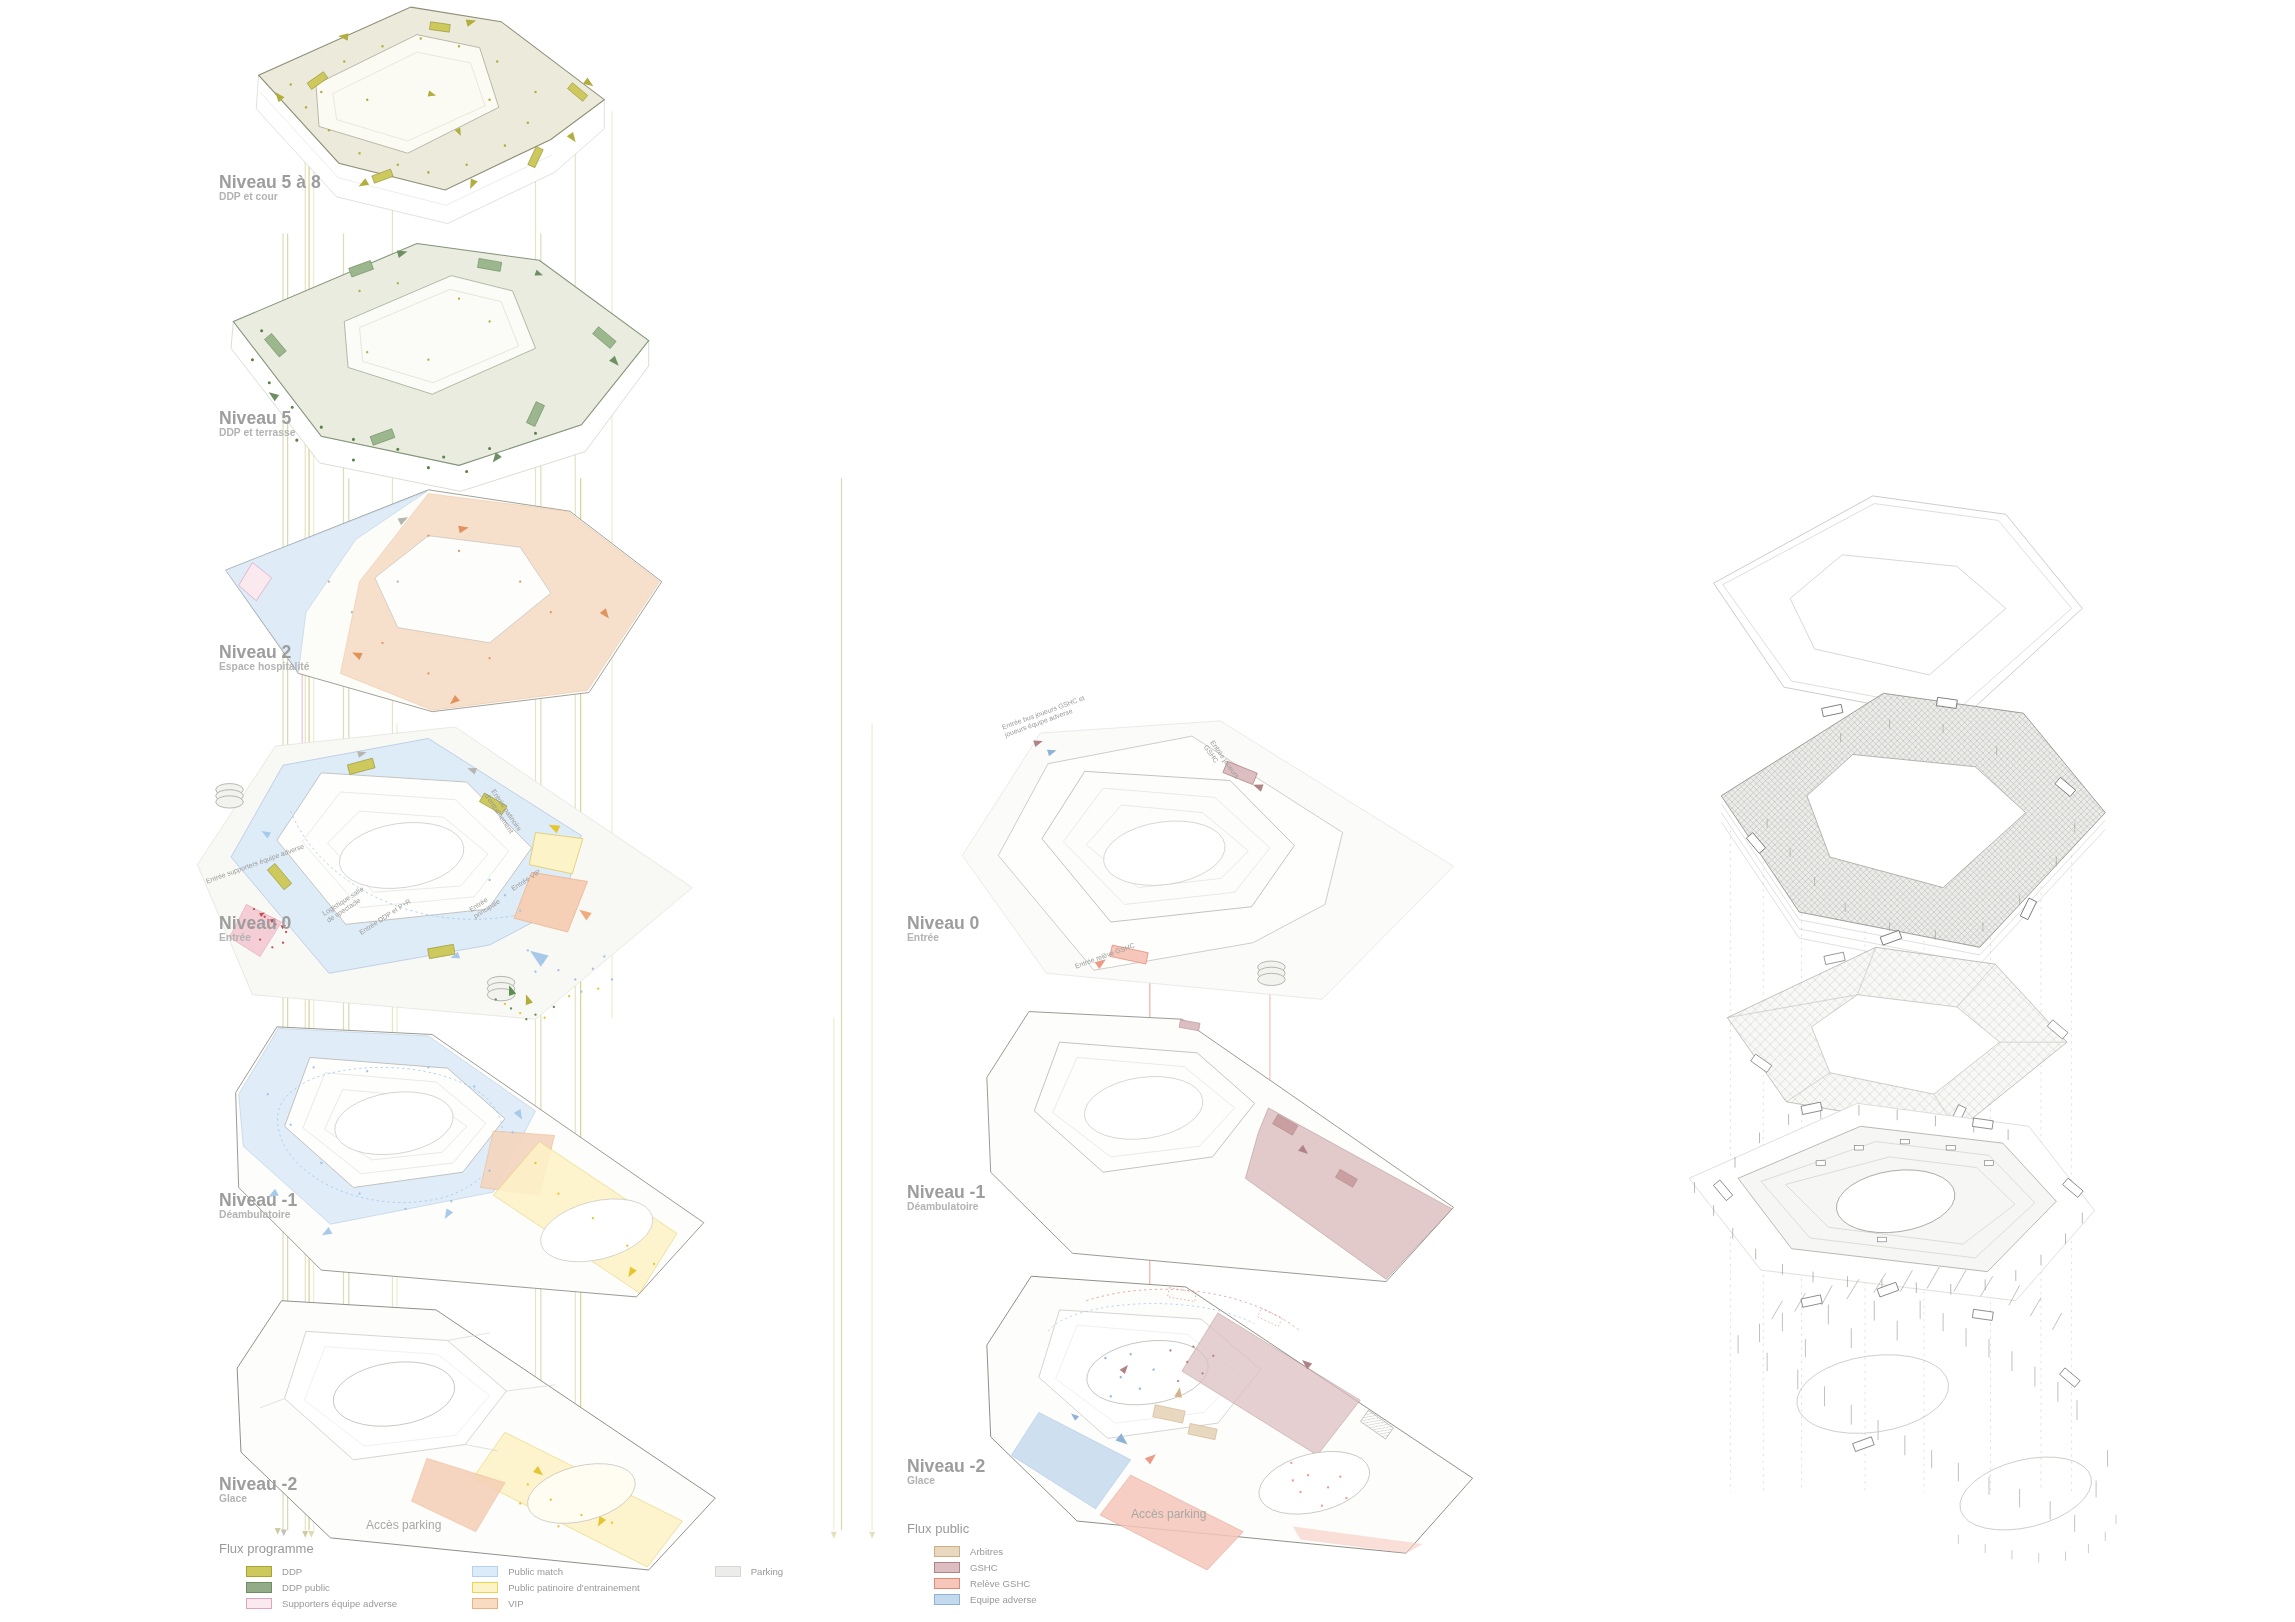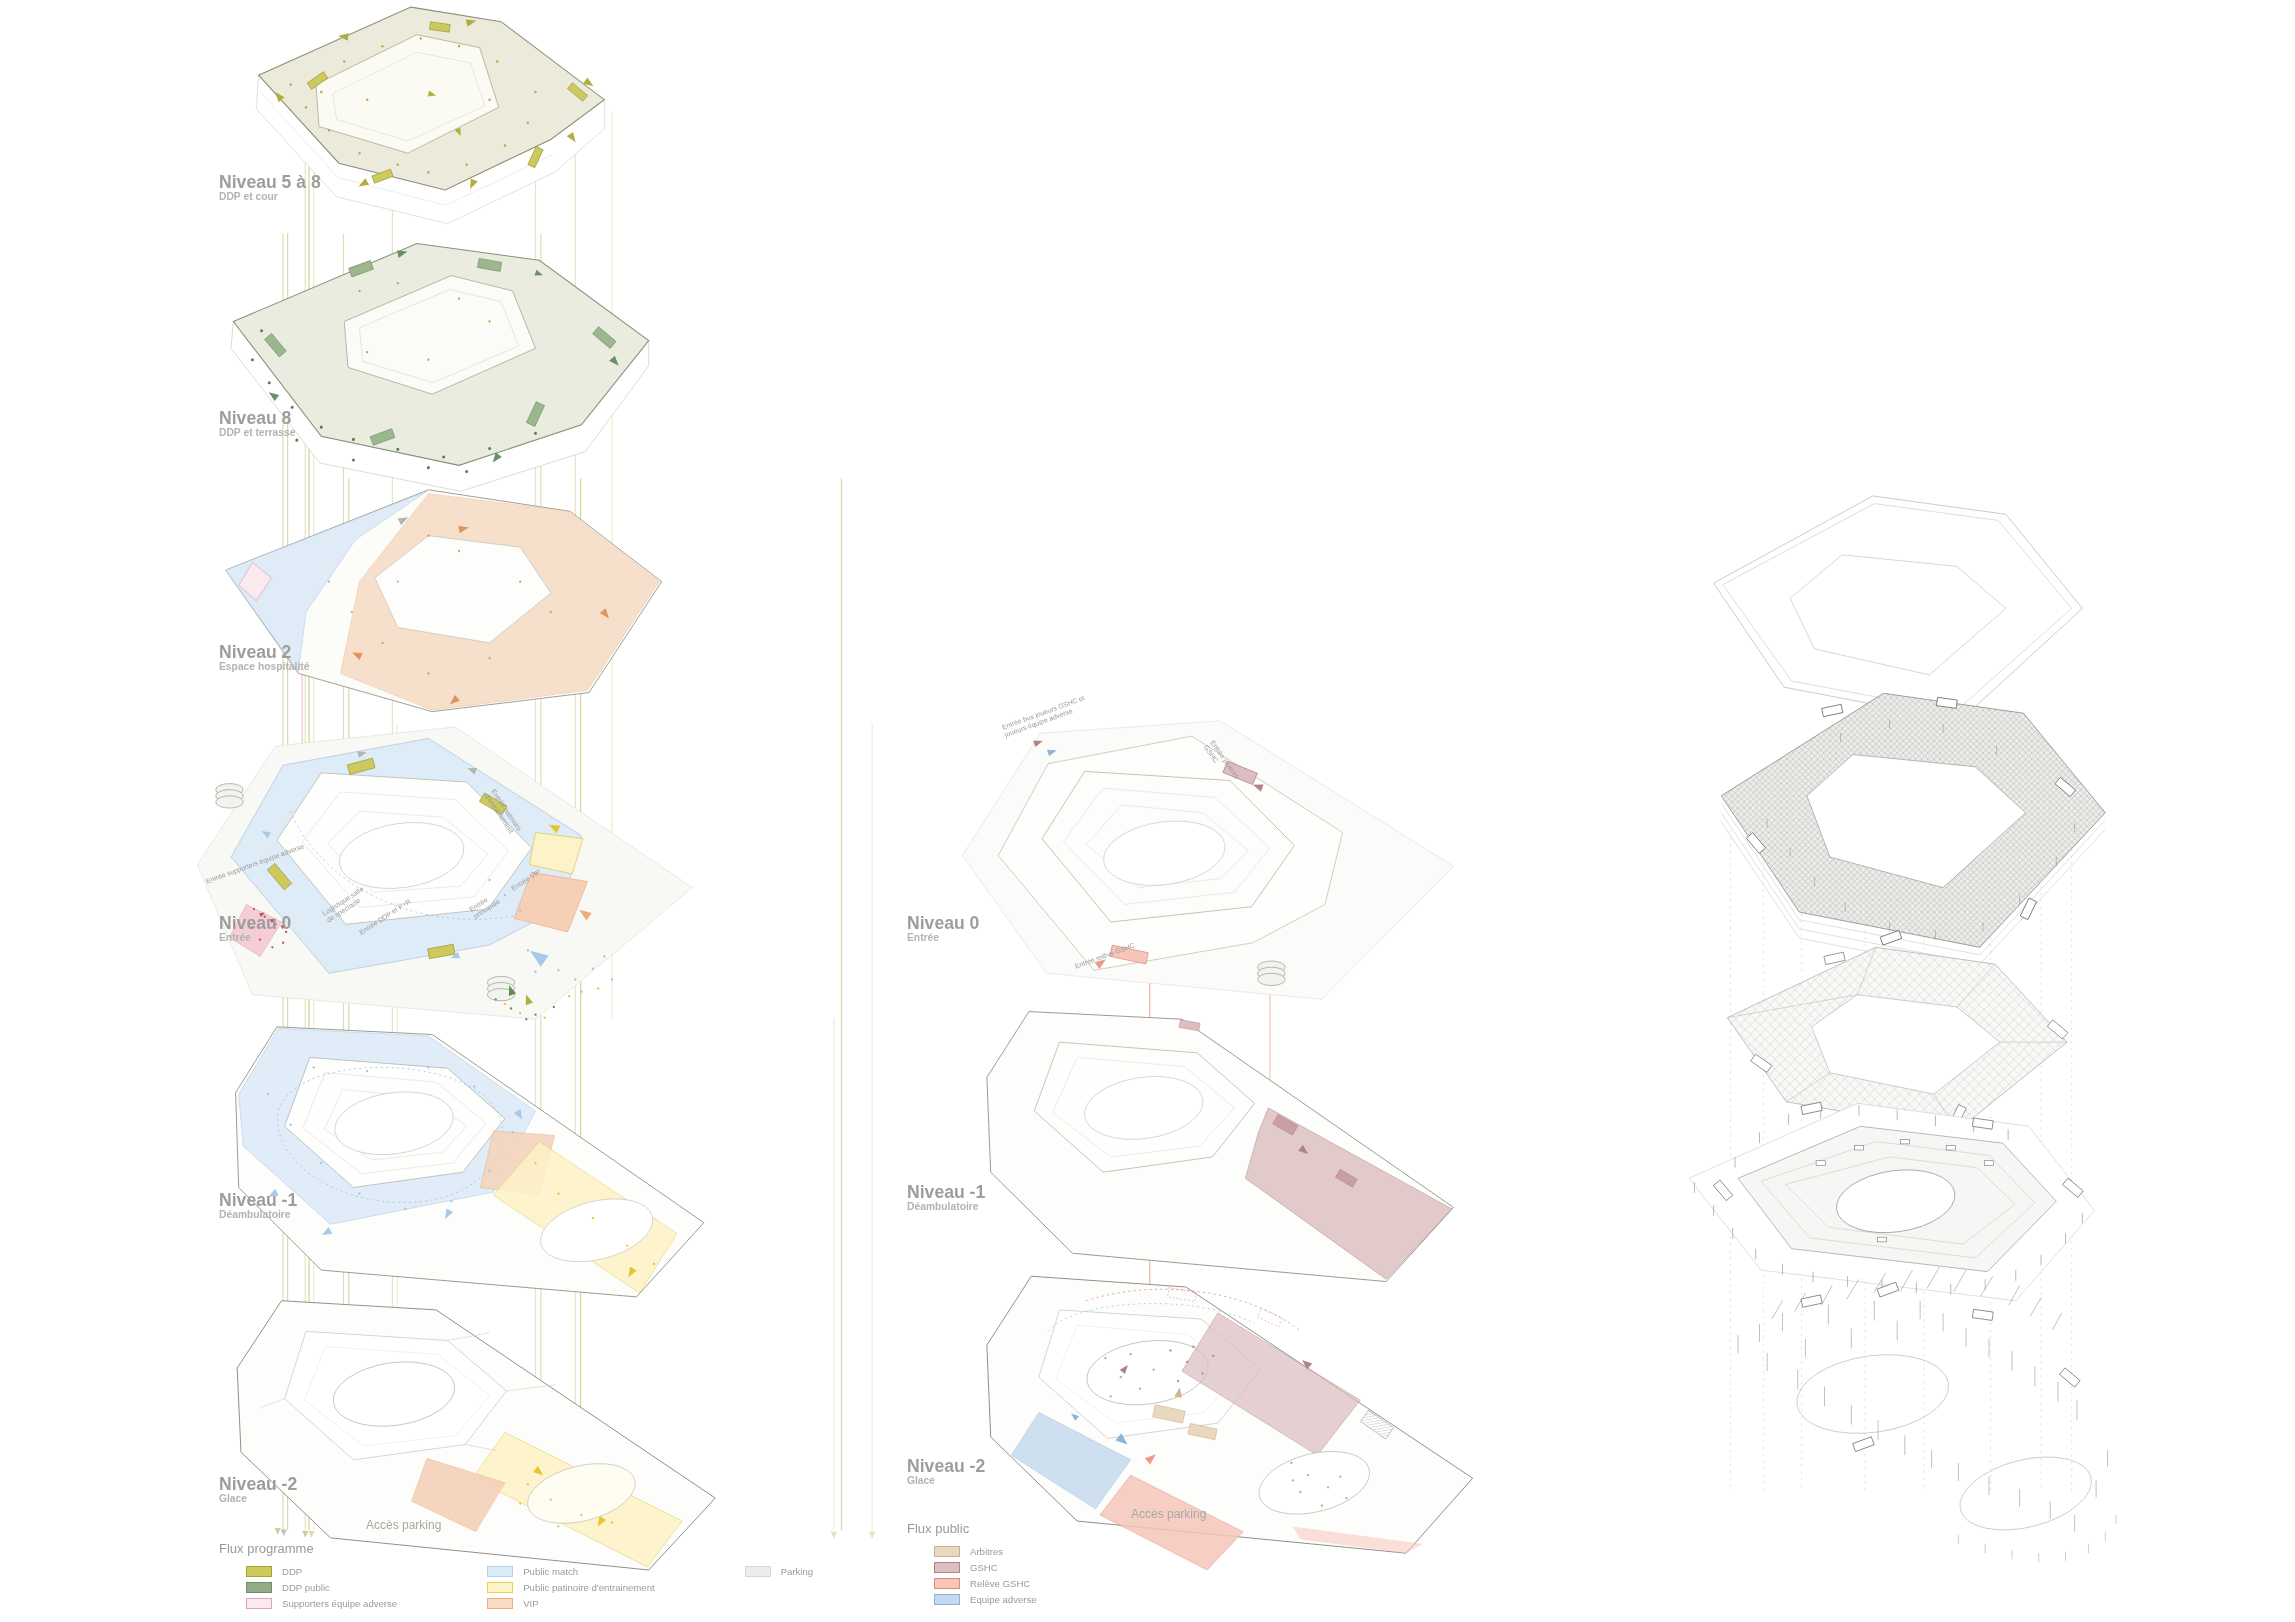--- a/index.html
+++ b/index.html
@@ -9,21 +9,21 @@
   svg.scene{position:absolute;left:0;top:0;}
   .lvl{position:absolute;color:#9d9d9d;font-weight:bold;}
   .lvl-t{font-size:17.6px;line-height:18.4px;}
   .lvl-s{font-size:10.3px;line-height:11.5px;color:#b3b3b3;}
   .ann{position:absolute;font-size:6.9px;line-height:7.7px;color:#9a9a9a;
        transform-origin:left top;white-space:nowrap;}
   .ann.wrap{white-space:normal;}
   .parking-ann{position:absolute;font-size:12px;color:#a8a8a4;white-space:nowrap;}
   .legend{position:absolute;}
   .legend-title{font-size:13px;color:#9a9a9a;margin-bottom:7.7px;}
-  .legend-cols{display:flex;gap:63px;align-items:flex-start;text-align:center;}
+  .legend-cols{display:flex;gap:48px;align-items:flex-start;text-align:center;}
   .lg-row{display:flex;align-items:center;gap:10px;height:16px;margin-left:27px;}
   .sw{display:inline-block;width:26px;height:11.5px;border:1.1px solid #999;box-sizing:border-box;}
   .lg-label{font-size:9.6px;color:#9a9a9a;white-space:nowrap;}
 </style>
 </head>
 <body>
 
 <div id="canvas">
 
 <svg class="scene" width="2295" height="1623" viewBox="0 0 3000 2121">
@@ -360,21 +360,21 @@
       <rect x="2423" y="1883" width="26" height="11" transform="rotate(160 2436 1888)"></rect>
     </g>
   </g>
 </svg>
 
 <div class="lvl" style="left:219px;top:173px">
   <div class="lvl-t">Niveau 5 à 8</div>
   <div class="lvl-s">DDP et cour</div>
 </div>
 <div class="lvl" style="left:219px;top:409px">
-  <div class="lvl-t">Niveau 8</div>
+  <div class="lvl-t">Niveau 5</div>
   <div class="lvl-s">DDP et terrasse</div>
 </div>
 <div class="lvl" style="left:219px;top:643px">
   <div class="lvl-t">Niveau 2</div>
   <div class="lvl-s">Espace hospitalité</div>
 </div>
 <div class="lvl" style="left:219px;top:914px">
   <div class="lvl-t">Niveau 0</div>
   <div class="lvl-s">Entrée</div>
 </div>

